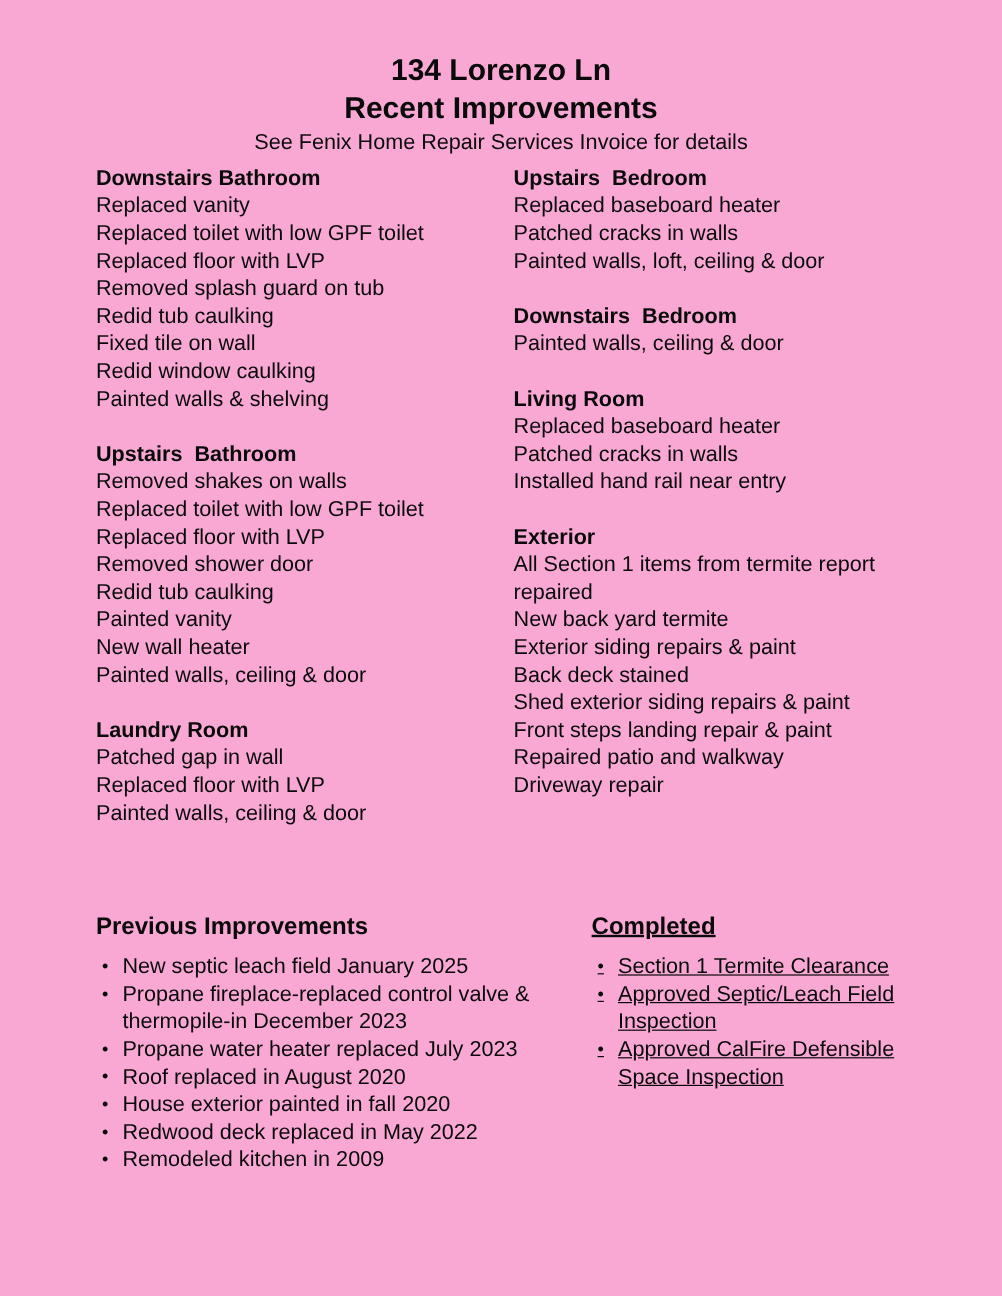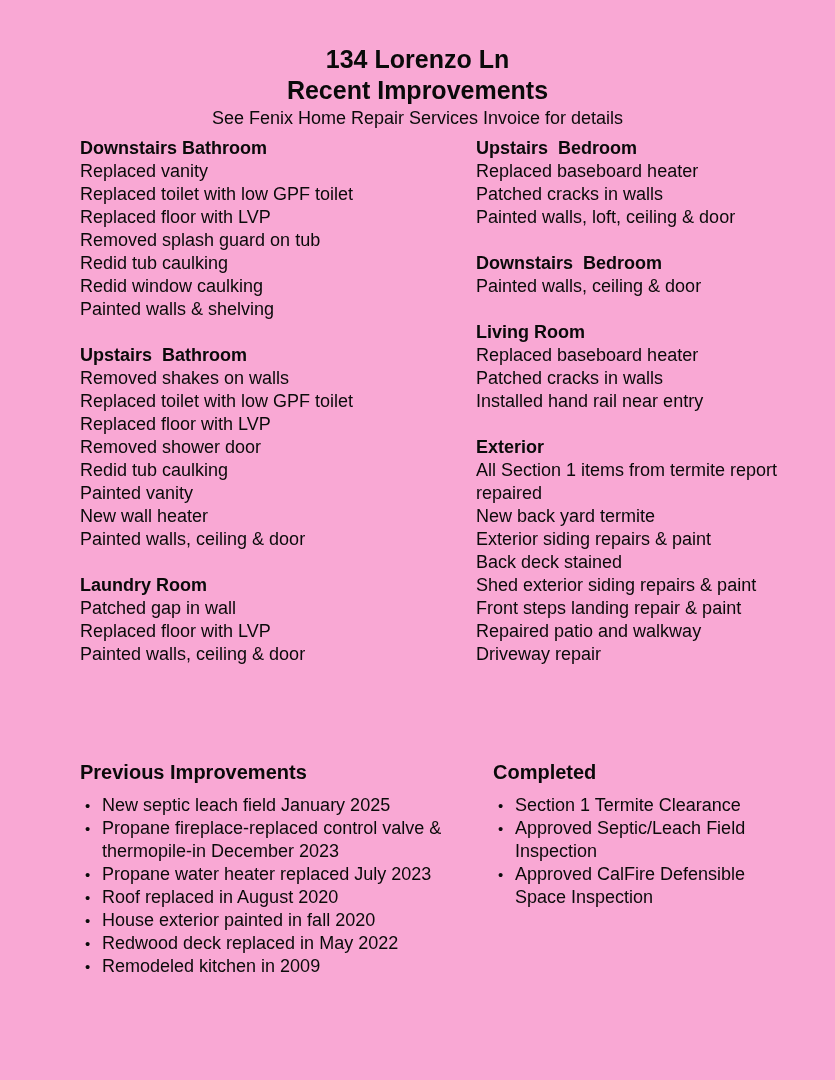--- a/index.html
+++ b/index.html
@@ -31,21 +31,20 @@
     font-size: 18px;
     line-height: 25px;
   }
   
   .recent-grid {
     position: absolute;
     top: 137px;
     left: 80px;
     display: flex;
     align-items: flex-start;
-    gap: 48px;
   }
   .recent-col-left  { width: 348px; }
   .recent-col-right { width: 350px; }
   .section { margin: 0 0 23px 0; }
   .section:last-child { margin-bottom: 0; }
   .section-heading {
     font-size: 18px;
     font-weight: bold;
     line-height: 23px;
     white-space: pre-wrap;
@@ -56,21 +55,21 @@
   }
   
   .bottom-grid {
     position: absolute;
     top: 757px;
     left: 80px;
     display: flex;
     align-items: flex-start;
   }
   .bottom-col-left  { width: 370px; margin-right: 43px; }
-  .bottom-col-right { width: 280px; }
+  .bottom-col-right { width: 280px; text-decoration: underline; }
   .bottom-heading {
     margin: 0 0 7px 0;
     font-size: 20px;
     font-weight: bold;
     line-height: 30px;
   }
   .bullet-list {
     list-style: none;
     margin: 0;
     padding: 0;
@@ -101,20 +100,21 @@
 
   <div class="recent-grid">
     <div class="recent-col-left">
         <div class="section">
           <div class="section-heading">Downstairs Bathroom</div>
           <div class="section-item">Replaced vanity</div>
           <div class="section-item">Replaced toilet with low GPF toilet</div>
           <div class="section-item">Replaced floor with LVP</div>
           <div class="section-item">Removed splash guard on tub</div>
           <div class="section-item">Redid tub caulking</div>
+          <div class="section-item">Fixed tile on wall</div>
           <div class="section-item">Redid window caulking</div>
           <div class="section-item">Painted walls &amp; shelving</div>
         </div>
         <div class="section">
           <div class="section-heading">Upstairs  Bathroom</div>
           <div class="section-item">Removed shakes on walls</div>
           <div class="section-item">Replaced toilet with low GPF toilet</div>
           <div class="section-item">Replaced floor with LVP</div>
           <div class="section-item">Removed shower door</div>
           <div class="section-item">Redid tub caulking</div>

